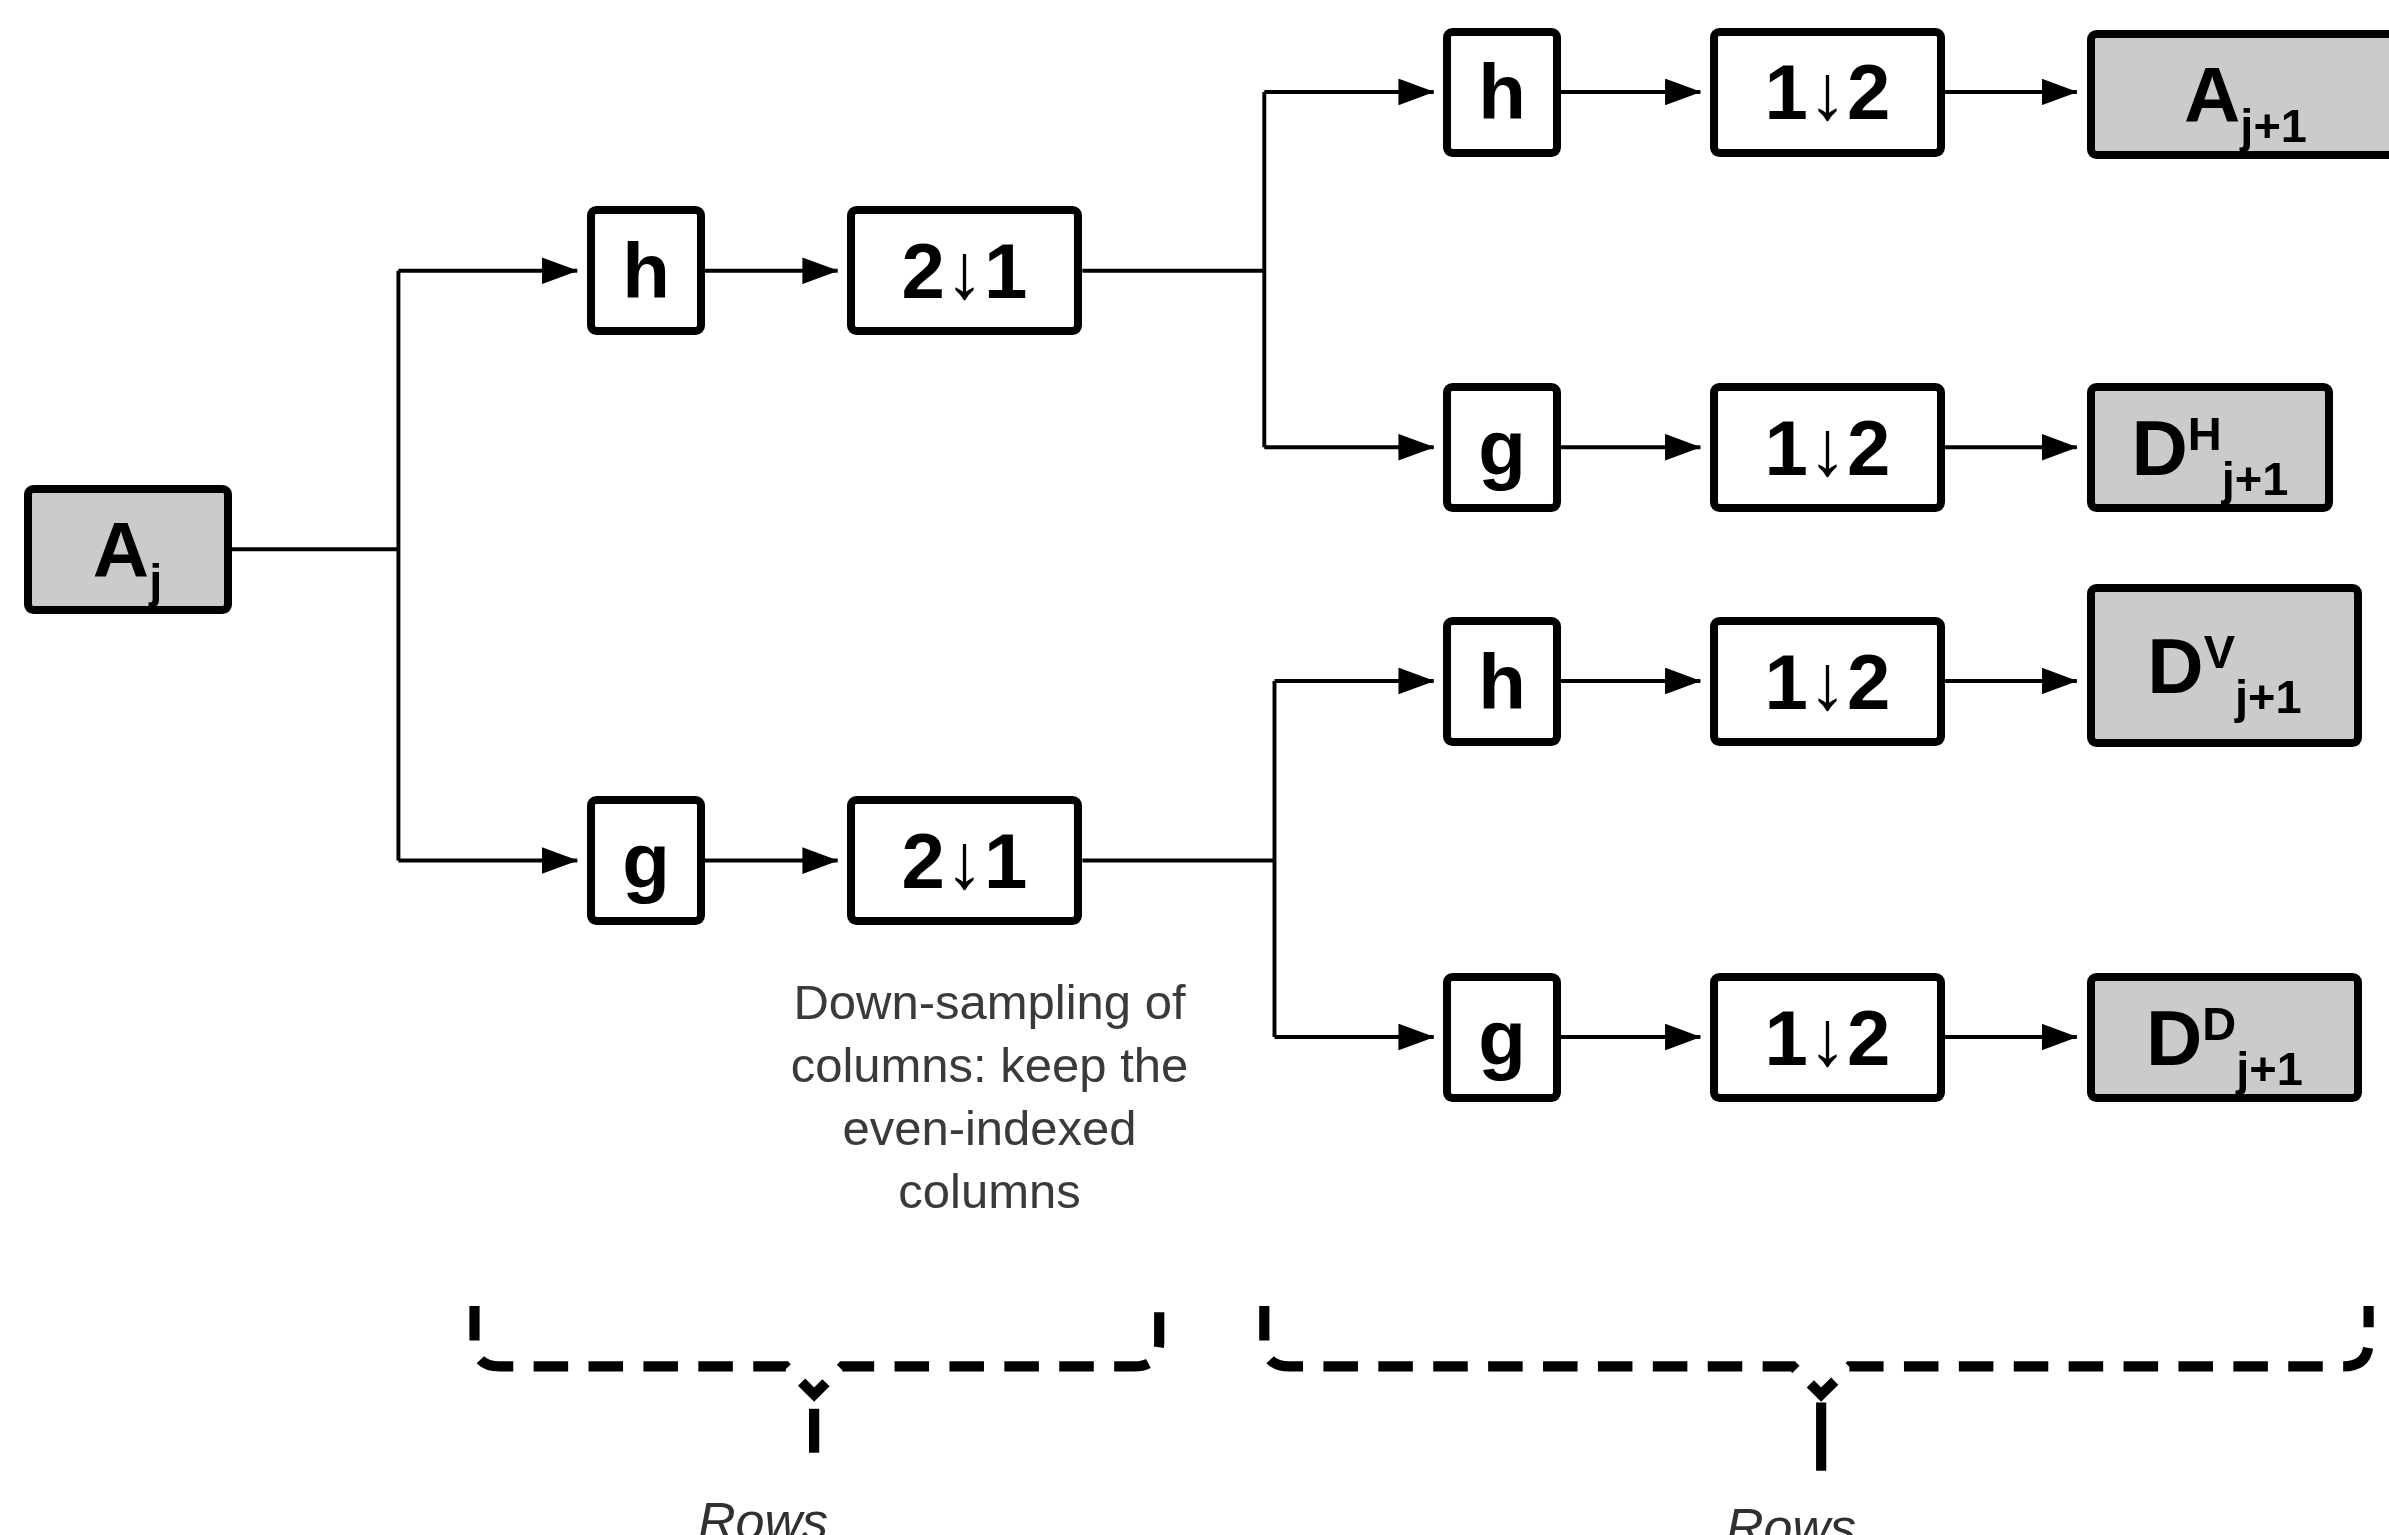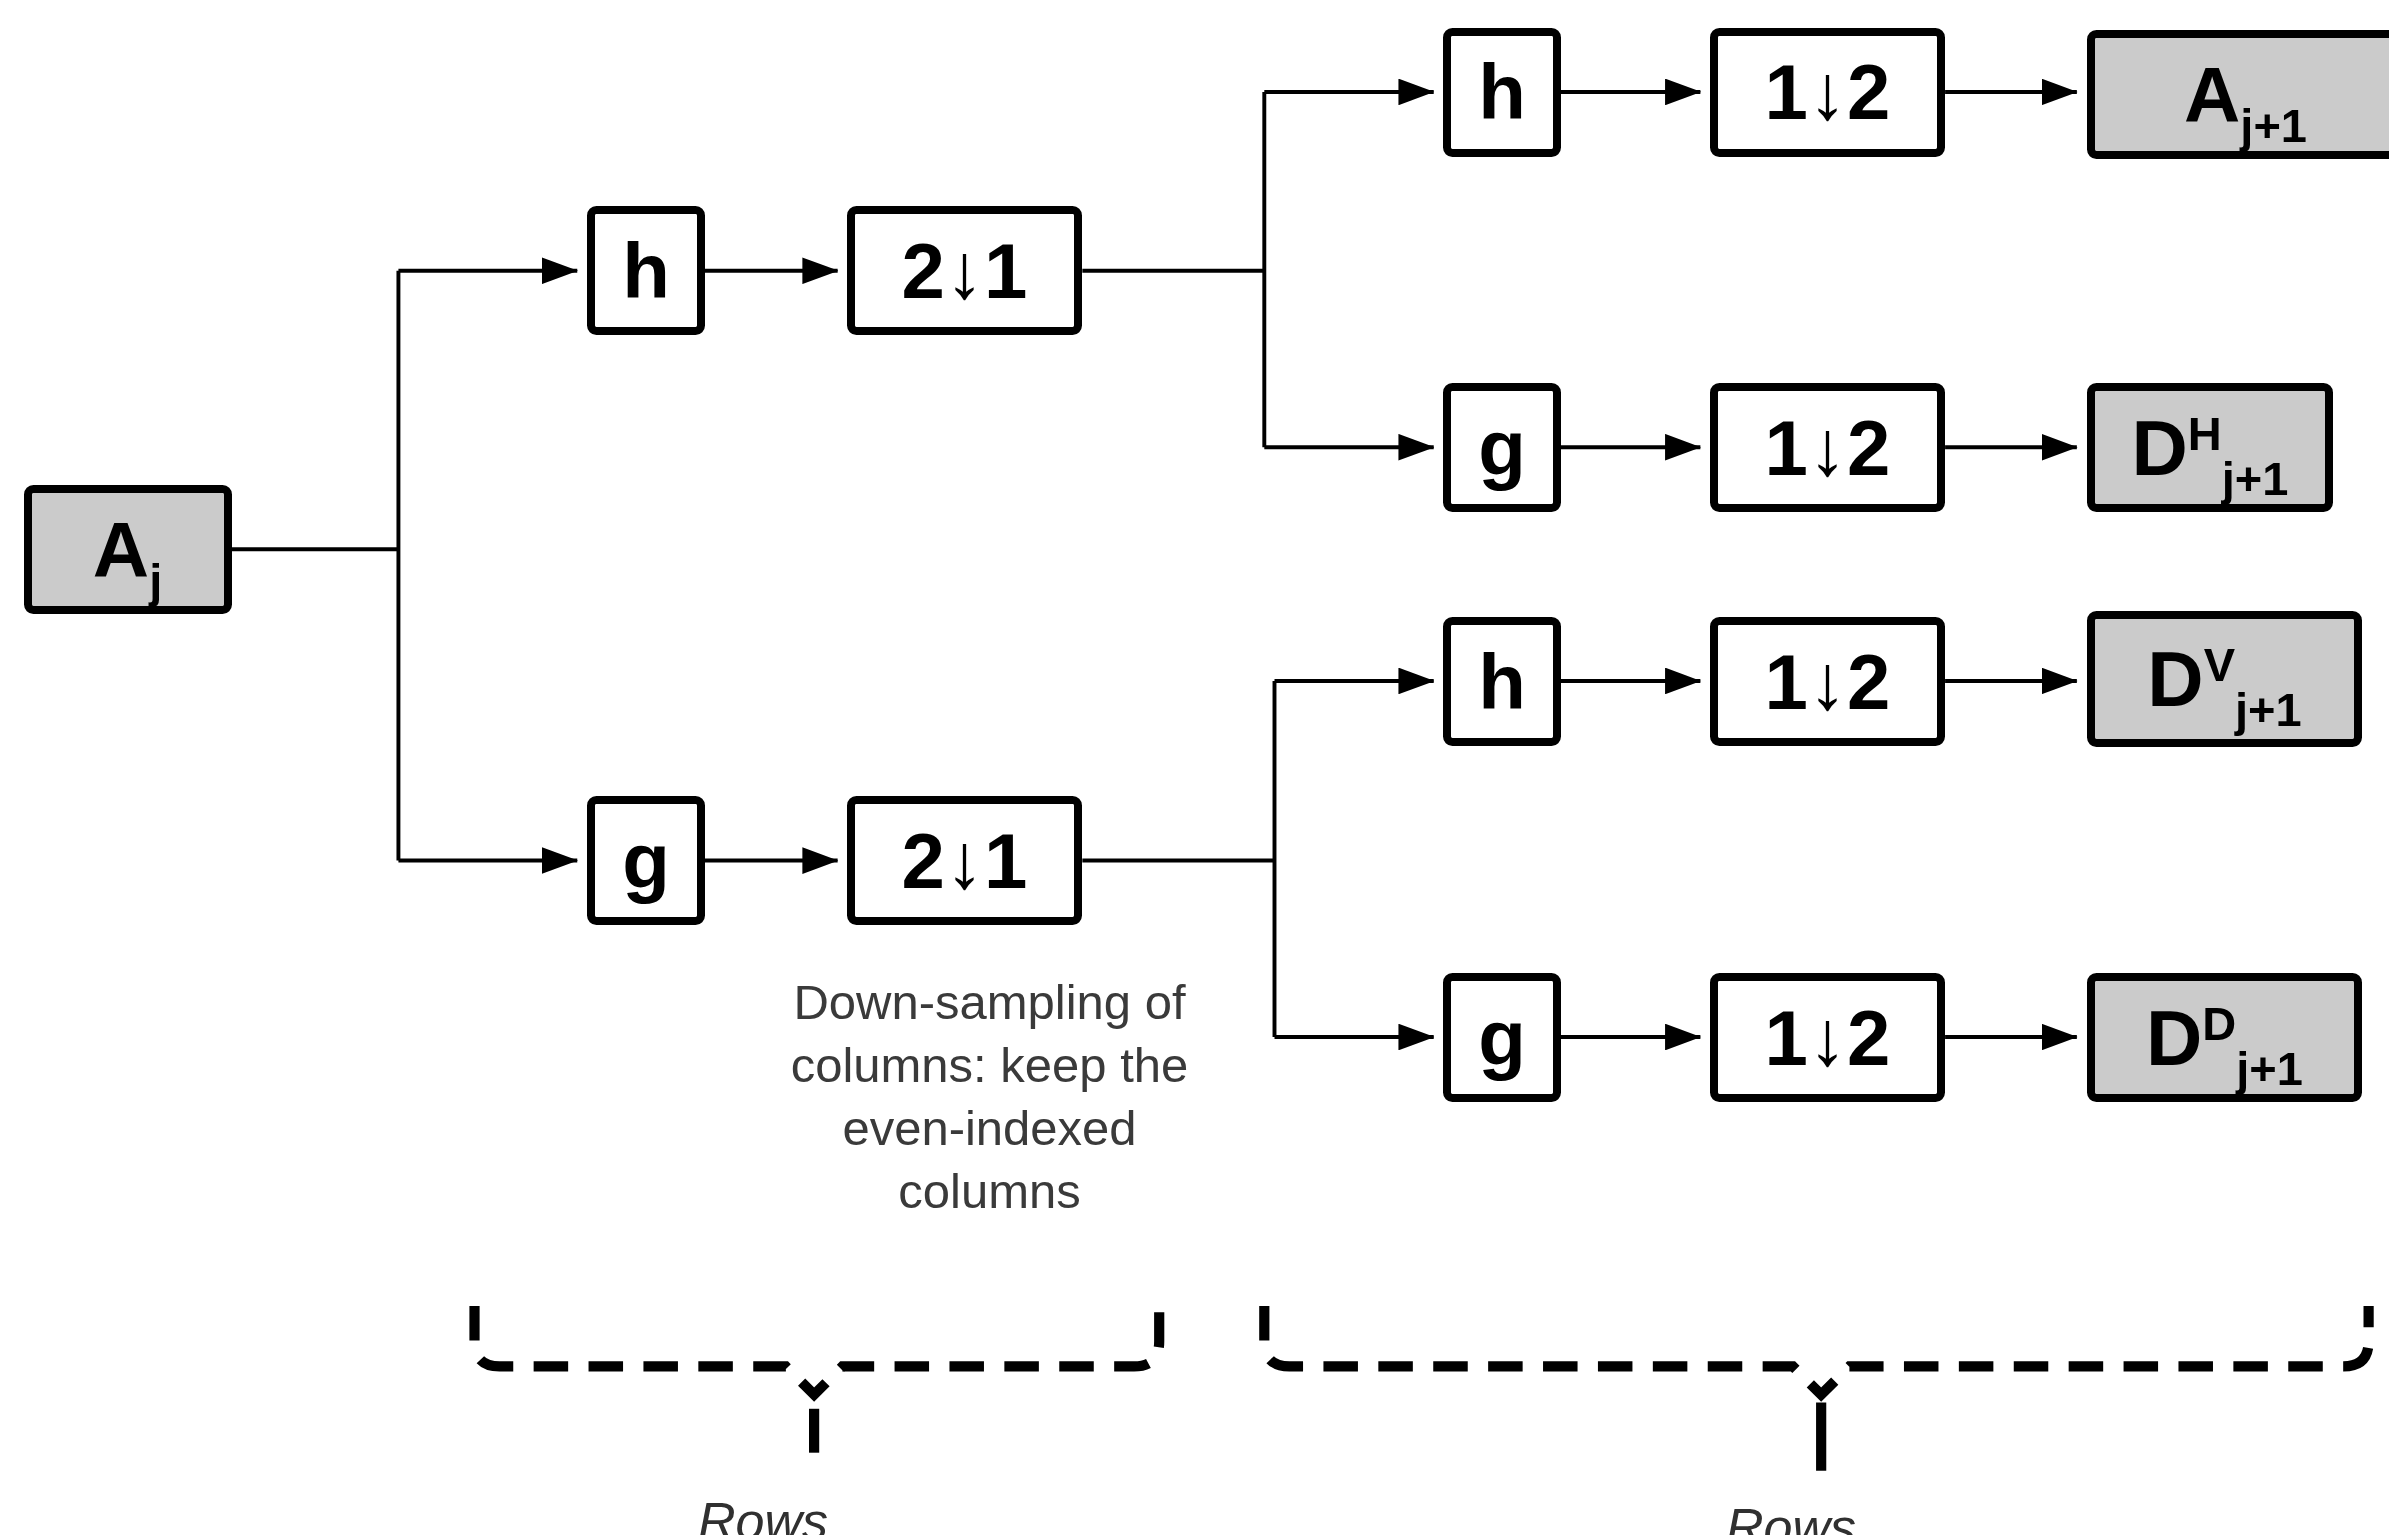--- a/index.html
+++ b/index.html
@@ -132,21 +132,21 @@
   <div class="node gray" style="left:2087px;top:383px;width:246px;height:129px">
     <span class="lbl"><span class="main">D</span><span class="sup">H</span><span class="sub">j+1</span></span>
   </div>
 
   <div class="node" style="left:1443px;top:617px;width:118px;height:129px">
     <span class="lbl"><span class="main">h</span></span>
   </div>
   <div class="node" style="left:1710px;top:617px;width:235px;height:129px">
     <span class="lbl"><span class="main">1↓2</span></span>
   </div>
-  <div class="node gray" style="left:2087px;top:611px;width:275px;height:136px">
+  <div class="node gray" style="left:2087px;top:584px;width:275px;height:163px">
     <span class="lbl"><span class="main">D</span><span class="sup">V</span><span class="sub">j+1</span></span>
   </div>
 
   <div class="node" style="left:1443px;top:973px;width:118px;height:129px">
     <span class="lbl"><span class="main">g</span></span>
   </div>
   <div class="node" style="left:1710px;top:973px;width:235px;height:129px">
     <span class="lbl"><span class="main">1↓2</span></span>
   </div>
   <div class="node gray" style="left:2087px;top:973px;width:275px;height:129px">

